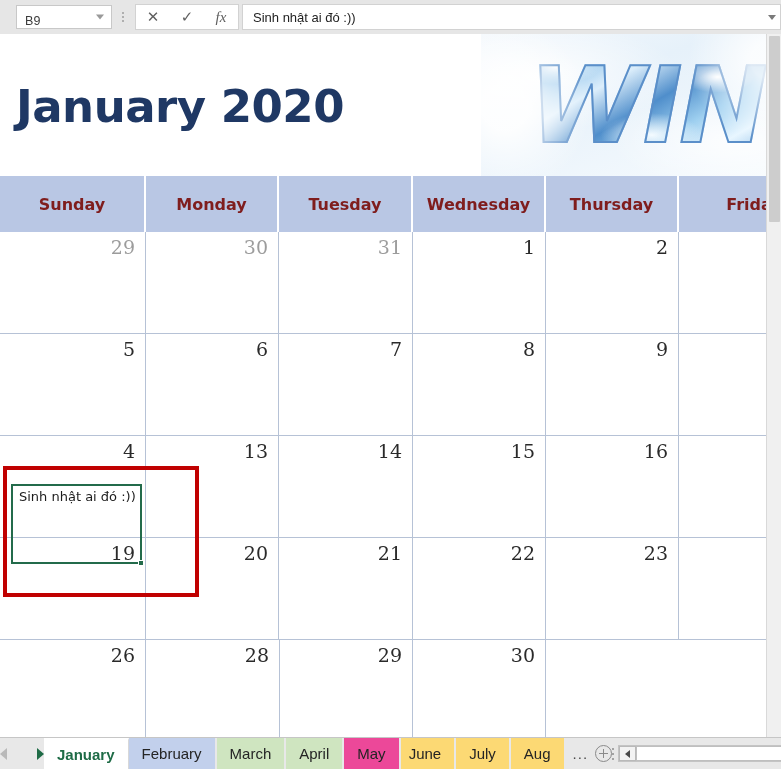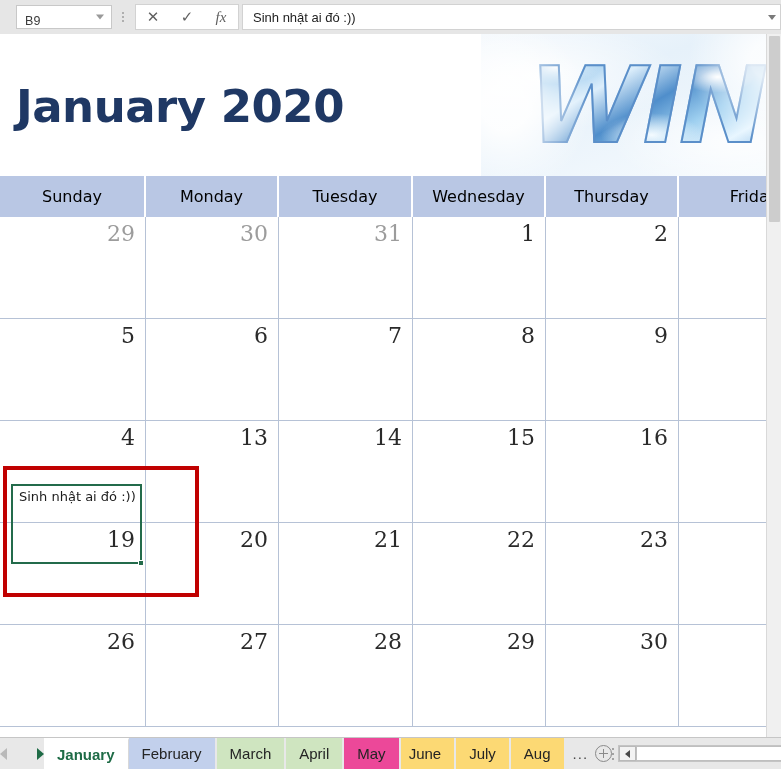--- a/index.html
+++ b/index.html
@@ -189,44 +189,45 @@
 
   
   #cal {
     position: absolute;
     left: 0; top: 142px;
     width: 781px;
   }
   .cal-row { display: flex; }
 
   .hdr-cell {
-    height: 41px;
+    height: 56px;
     background: #b9c7e4;
     border-right: 2px solid #ffffff;
     display: flex;
     align-items: center;
     justify-content: center;
     font-size: 16px;
-    color: #000000;
+    color: #7f1d1d;
     font-family: "DejaVu Sans", sans-serif;
+    font-weight: bold;
   }
   .hdr-cell:last-child { border-right: none; }
 
   .day-cell {
     height: 102px;
     border-right: 1px solid #b6c2d6;
     border-bottom: 1px solid #b6c2d6;
     position: relative;
     background: #ffffff;
   }
   .day-cell:last-child { border-right: none; }
   .day-num {
     position: absolute;
     right: 10px; top: 4px;
-    font-size: 22px;
+    font-size: 19px;
     color: #2a2a2a;
     font-family: "DejaVu Serif", serif;
   }
   .day-num.muted { color: #9c9c9c; }
 
   
   .c0 { width: 146px; }
   .c1 { width: 133px; }
   .c2 { width: 134px; }
   .c3 { width: 133px; }
@@ -542,23 +543,20 @@
           </div>
           <div class="day-cell c4">
             <span class="day-num">23</span>
           </div>
           <div class="day-cell c5"></div>
         </div>
         <div class="cal-row">
           <div class="day-cell c0">
             <span class="day-num">26</span>
           </div>
-          <div class="day-cell c1">
-            <span class="day-num">27</span>
-          </div>
           <div class="day-cell c2">
             <span class="day-num">28</span>
           </div>
           <div class="day-cell c3">
             <span class="day-num">29</span>
           </div>
           <div class="day-cell c4">
             <span class="day-num">30</span>
           </div>
           <div class="day-cell c5"></div>

